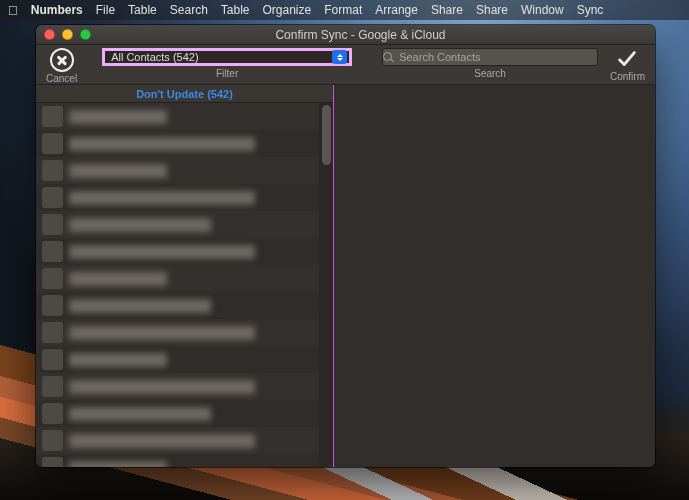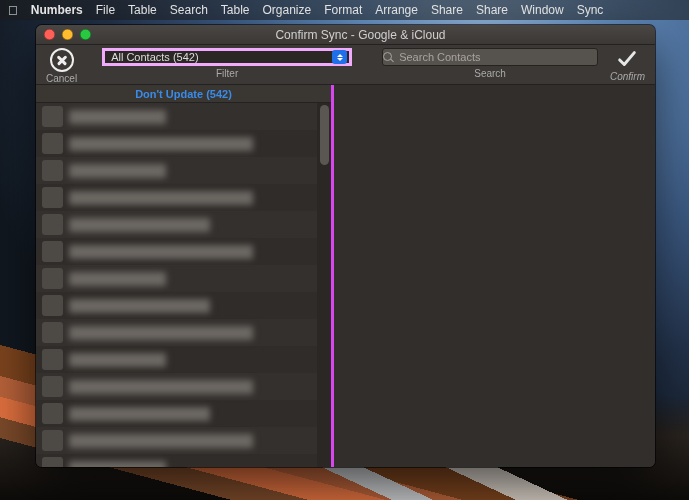--- a/index.html
+++ b/index.html
@@ -120,21 +120,21 @@
   .mag::before{content:"";position:absolute;width:7px;height:7px;border:1.3px solid #a9a49e;border-radius:50%;left:0;top:0;}
   .mag::after{content:"";position:absolute;width:4px;height:1.3px;background:#a9a49e;transform:rotate(45deg);left:7px;top:8px;}
 
   .confirm-btn{ width:26px; height:22px; color:#e6e6e6; cursor:pointer; position:relative;}
   .confirm-btn svg{width:100%;height:100%;}
 
   .body{
     flex:1; display:flex; min-height:0;
   }
   .left-pane{
-    width:298px; border-right:3px solid #d946ef;
+    width:298px; border-right:1px solid #d946ef;
     display:flex; flex-direction:column;
     background:#322e2b;
   }
   .section-header{
     height:18px; background:#3a3632; color:#3a8be8;
     font-size:11px; font-weight:600;
     display:flex; align-items:center; justify-content:center;
     border-bottom:1px solid #222;
   }
   .list{
@@ -218,21 +218,21 @@
     </div>
 
     <div class="search-wrap">
       <div class="search-field">
         <span class="mag"></span>
         <input type="text" placeholder="Search Contacts" style="">
       </div>
       <div class="tool-label">Search</div>
     </div>
 
-    <div class="tool-col" style="margin-left:2px;font-style:italic;">
+    <div class="tool-col" style="margin-left:2px;">
       <div class="confirm-btn">
         <svg viewBox="0 0 24 24">
           <path d="M4 13 L9 18 L20 5" stroke="#e6e6e6" stroke-width="3.2" fill="none" stroke-linecap="round" stroke-linejoin="round"></path>
         </svg>
       </div>
       <div class="tool-label">Confirm</div>
     </div>
   </div>
 
   <div class="body">

